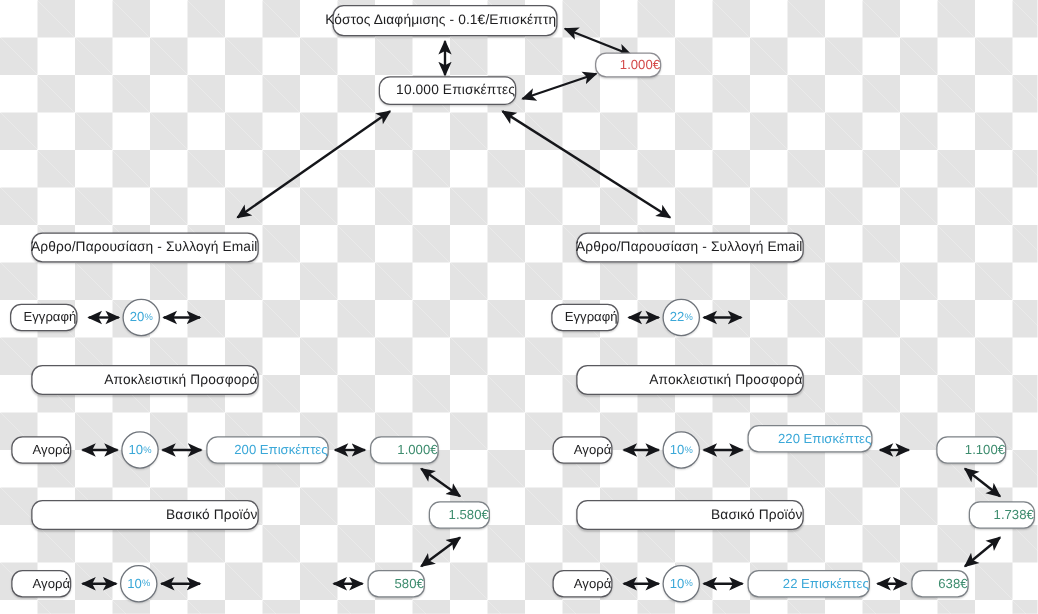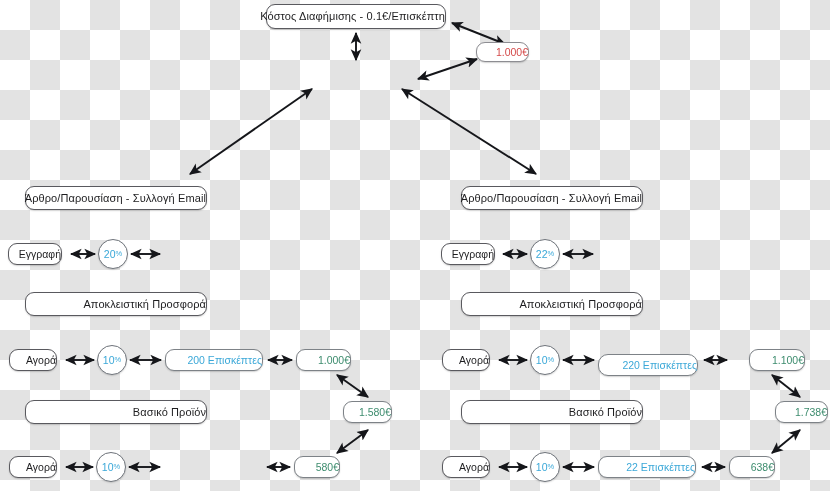--- a/index.html
+++ b/index.html
@@ -121,20 +121,23 @@
 
       <line x1="772" y1="375" x2="800" y2="397"></line>
       <line x1="772" y1="453" x2="800" y2="430"></line>
     </g>
   </svg>
 
   <div class="node lbl" style="left:266px; top:4px; width:180px; height:25px;">
     <span>Κόστος Διαφήμισης - 0.1€/Επισκέπτη</span>
   </div>
 
+  <div class="node lbl" style="left:303px; top:61px; width:110px; height:23px;">
+    <span>10.000 Επισκέπτες</span>
+  </div>
 
   <div class="node small red" style="left:476px; top:42px; width:53px; height:20px;">
     <span>1.000€</span>
   </div>
 
   <div class="node lbl" style="left:25px; top:186px; width:182px; height:24px;">
     <span>Άρθρο/Παρουσίαση - Συλλογή Email</span>
   </div>
 
   <div class="node small" style="left:8px; top:243px; width:54px; height:22px;">
@@ -198,21 +201,21 @@
     <span>Αποκλειστική Προσφορά</span>
   </div>
 
   <div class="node small" style="left:442px; top:349px; width:48px; height:22px;">
     <span>Αγορά</span>
   </div>
   <div class="circle" style="left:530px; top:345px; width:30px; height:30px;">
     <span>10</span>
       <span class="pct-sym">%</span>
   </div>
-  <div class="node small blue" style="left:598px; top:354px; width:100px; height:22px;border-radius:10px;">
+  <div class="node small blue" style="left:598px; top:340px; width:100px; height:22px;">
     <span>220 Επισκέπτες</span>
   </div>
   <div class="node small green" style="left:749px; top:349px; width:56px; height:22px;padding-left:13px;">
     <span>1.100€</span>
   </div>
 
   <div class="node lbl" style="left:461px; top:400px; width:182px; height:24px;">
     <span>Βασικό Προϊόν</span>
   </div>
 

